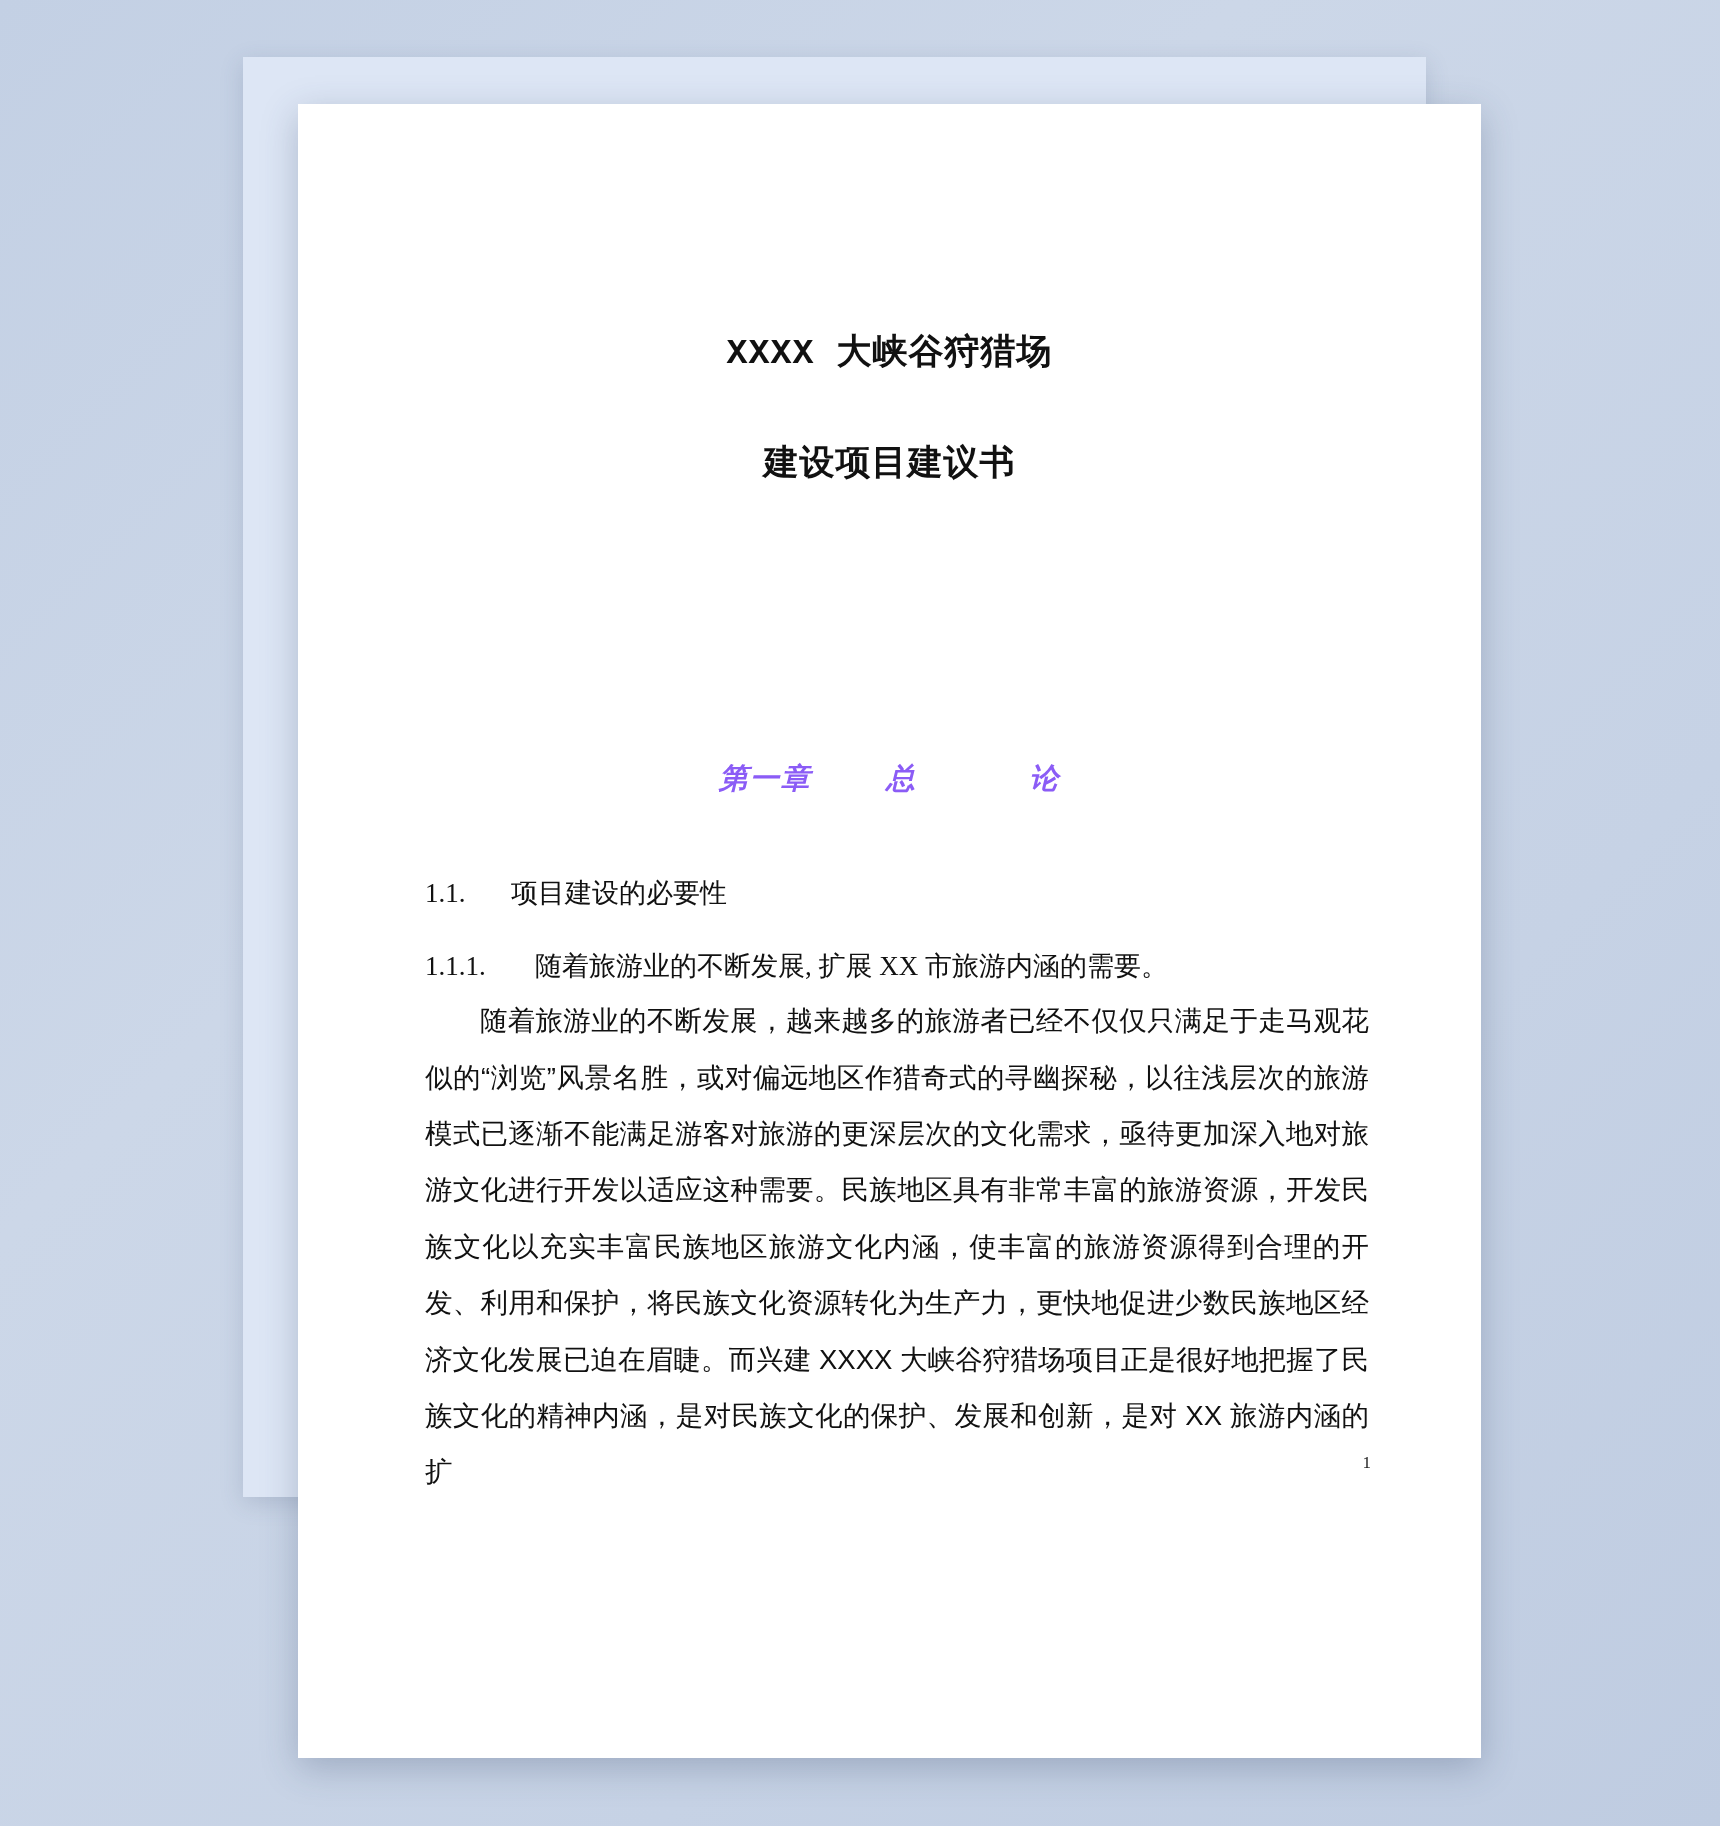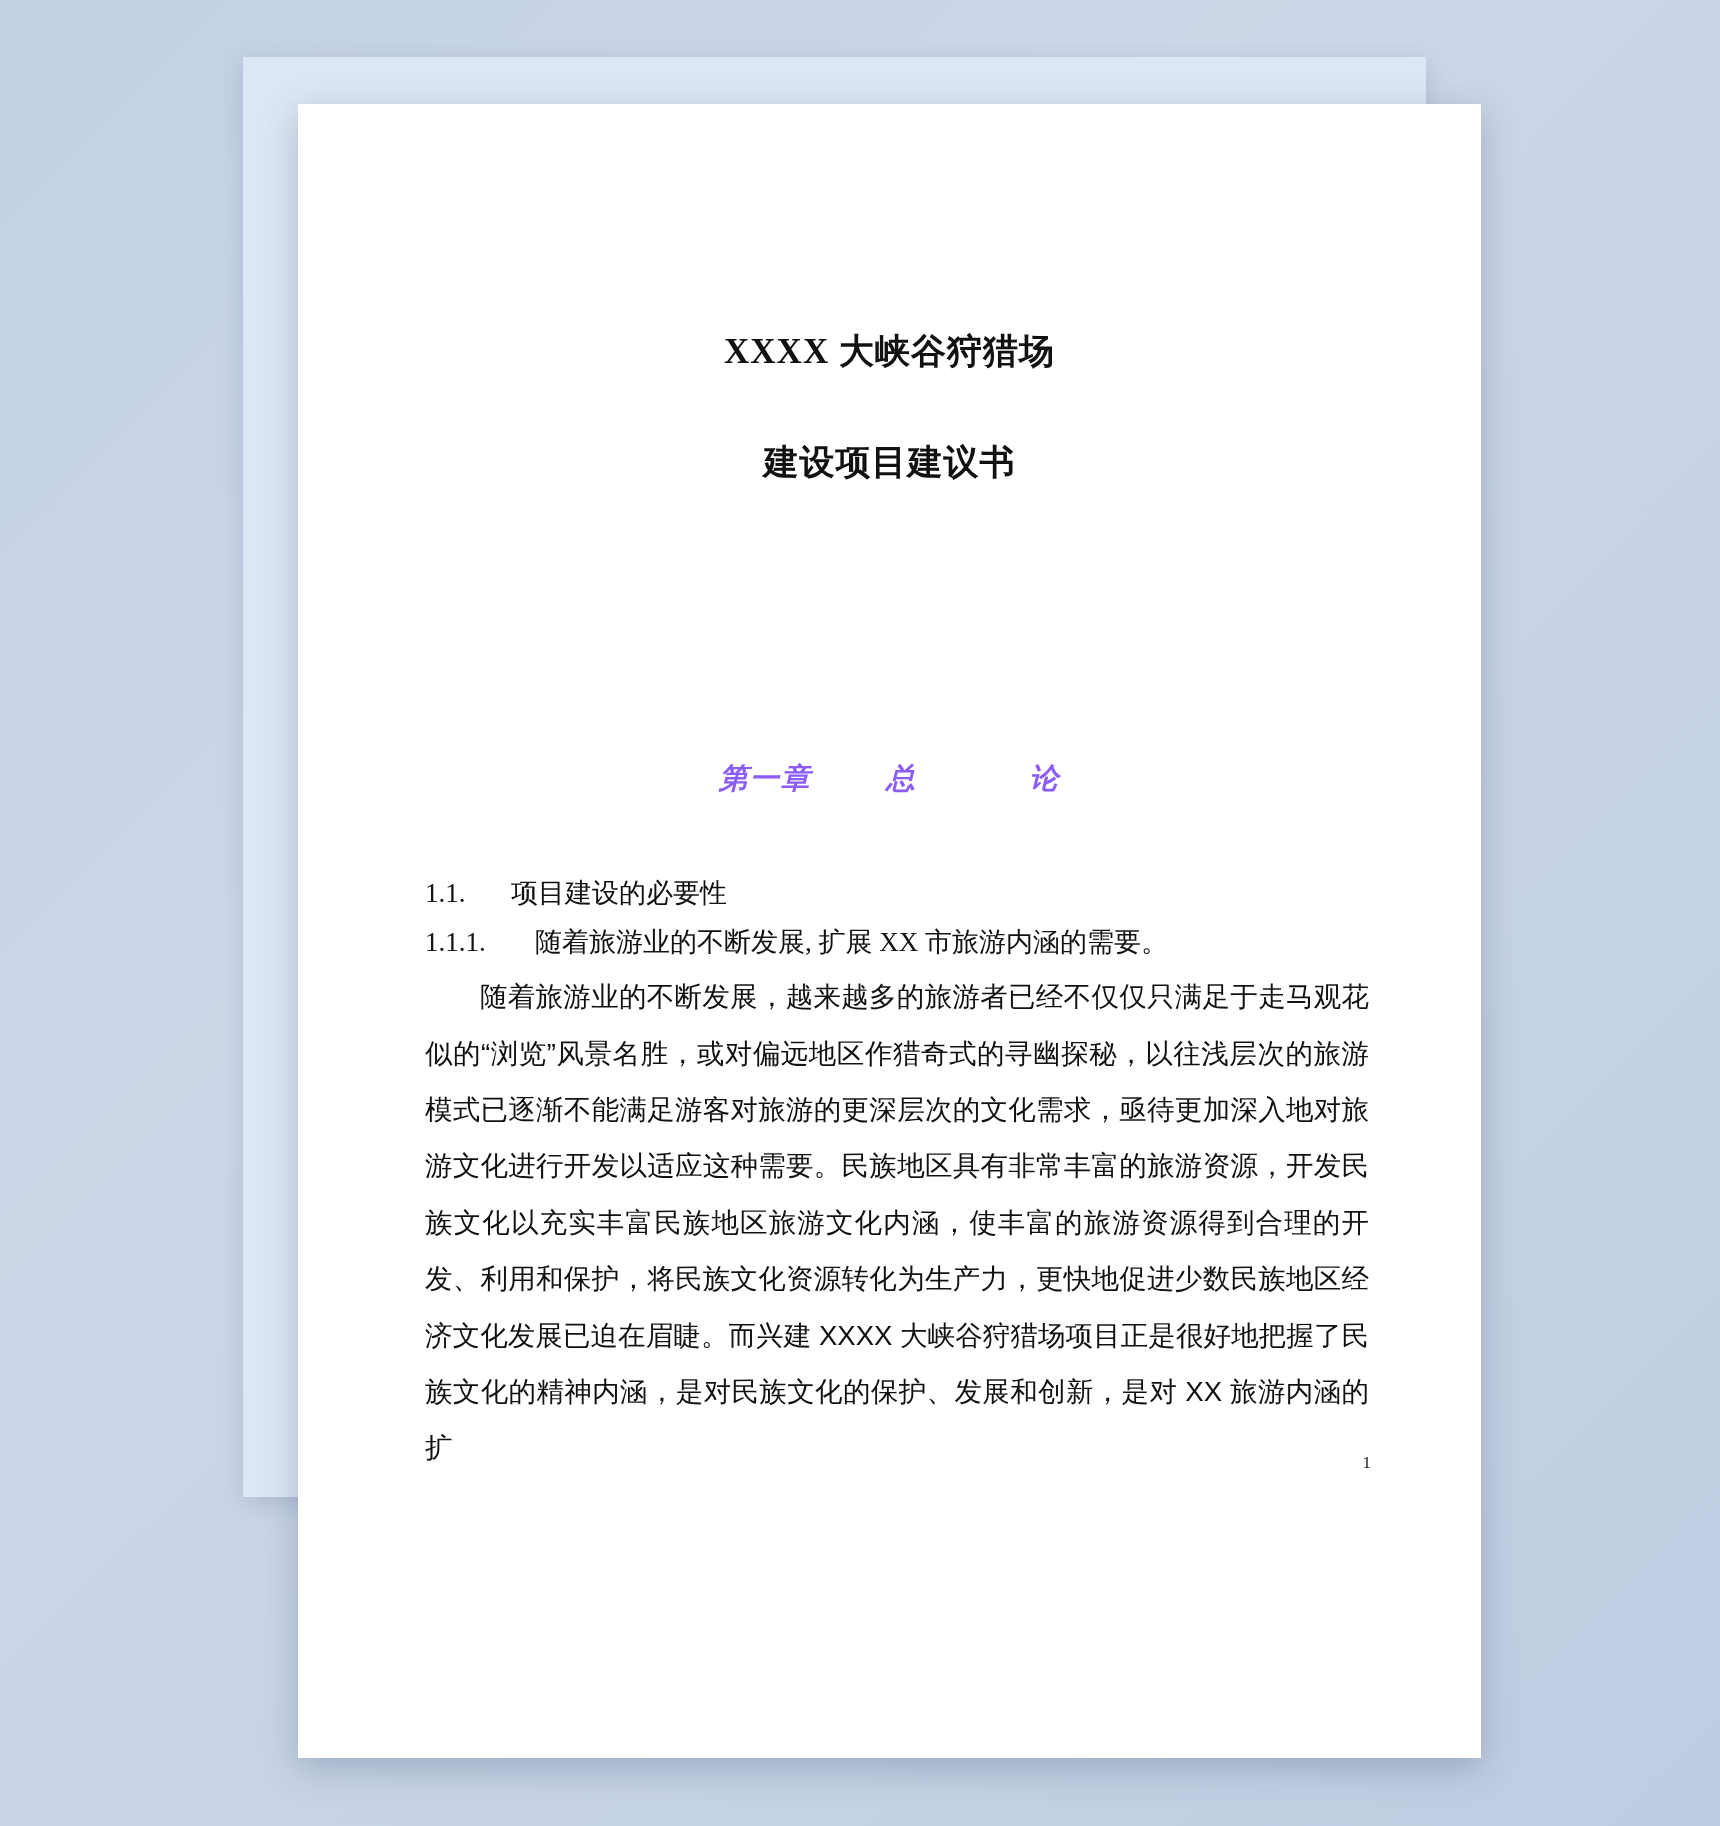--- a/index.html
+++ b/index.html
@@ -52,21 +52,21 @@
     width: 100%;
     height: 100%;
   }
 
   .doc-title {
     position: absolute;
     left: 0;
     right: 0;
     top: 224px;
     text-align: center;
-    font-family: Liberation Serif, serif;
+    font-family: Liberation Mono, monospace;
     font-weight: bold;
     font-size: 35px;
     letter-spacing: 1px;
     color: #111;
   }
   .doc-title .line2 {
     display: block;
     margin-top: 64px;
   }
 
@@ -107,20 +107,21 @@
     margin: 0 0 6px 0;
     font-family: "Liberation Serif", serif;
   }
   .heading-l1 .num,
   .heading-l2 .num {
     display: inline-block;
     min-width: 86px;
   }
   .heading-l2 .num {
     min-width: 110px;
+    margin-top: 24px;
   }
 
   .para {
     font-size: 27.5px;
     line-height: 2.05;
     color: #111;
     text-align: justify;
     text-justify: inter-ideograph;
     margin: 6px 0 0 0;
     text-indent: 2em;

